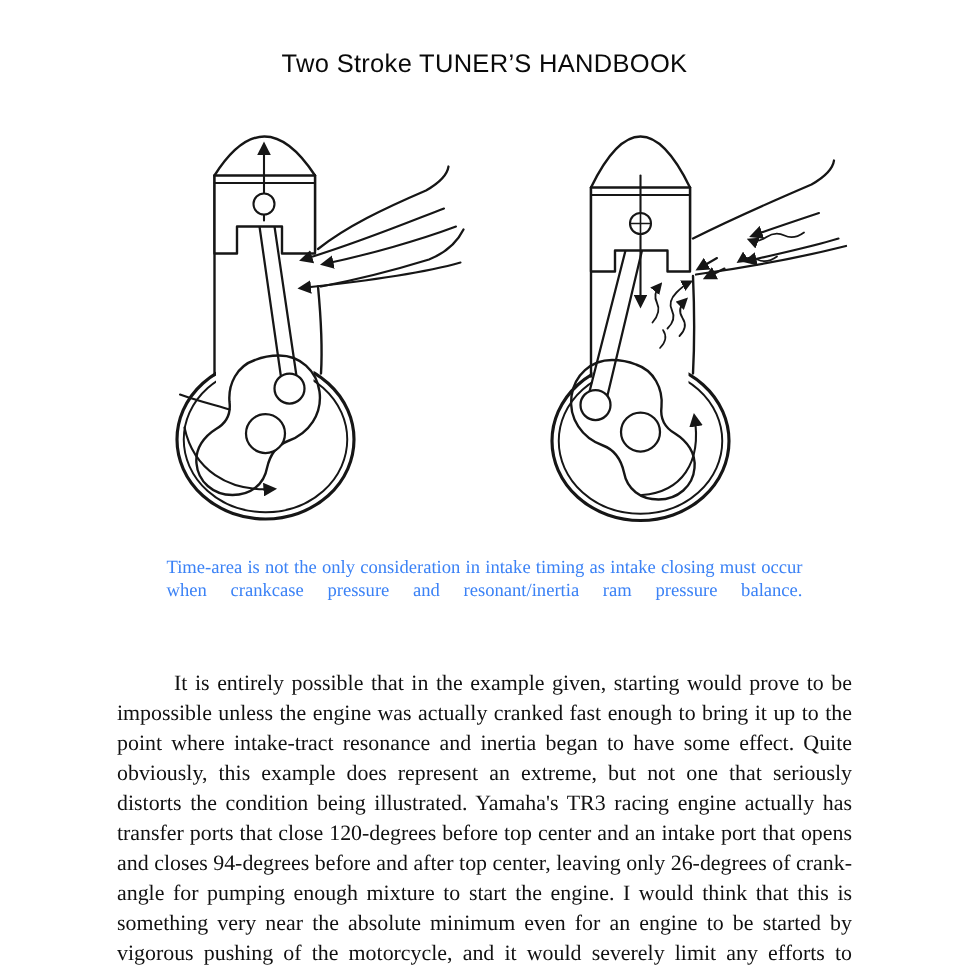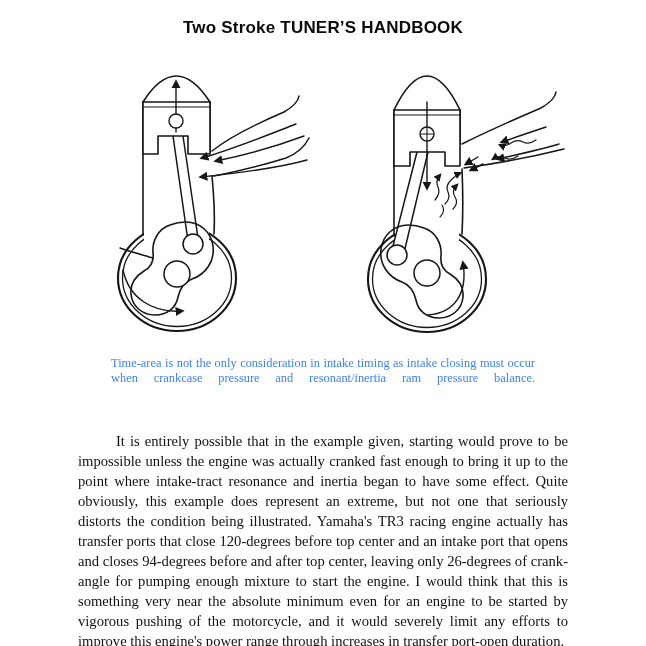--- a/index.html
+++ b/index.html
@@ -4,22 +4,22 @@
 <style>
   html,body{margin:0;padding:0;}
   body{
     width:646px;height:646px;background:#ffffff;color:#141414;
     font-family:"Liberation Serif", serif;
     position:relative;overflow:hidden;
   }
   .page{width:646px;height:646px;position:relative;}
   .title{
     font-family:"Liberation Sans", sans-serif;
-    font-weight:bold;font-size:17px;letter-spacing:.2px;
-    text-align:center;margin:0;padding-top:18px;color:#0a0a0a;
+    font-weight:normal;font-size:17px;letter-spacing:.2px;
+    text-align:center;margin:0;padding-top:33px;color:#0a0a0a;
   }
   .figures{position:relative;height:280px;margin-top:34px;}
   .engine{position:absolute;top:0;}
   .engine.left{left:90px;}
   .engine.right{left:350px;}
   .caption{
     width:424px;margin:4px auto 0 auto;
     font-size:12.4px;line-height:15.4px;
     text-align:justify;text-align-last:justify;
     color:#3b82f6;

